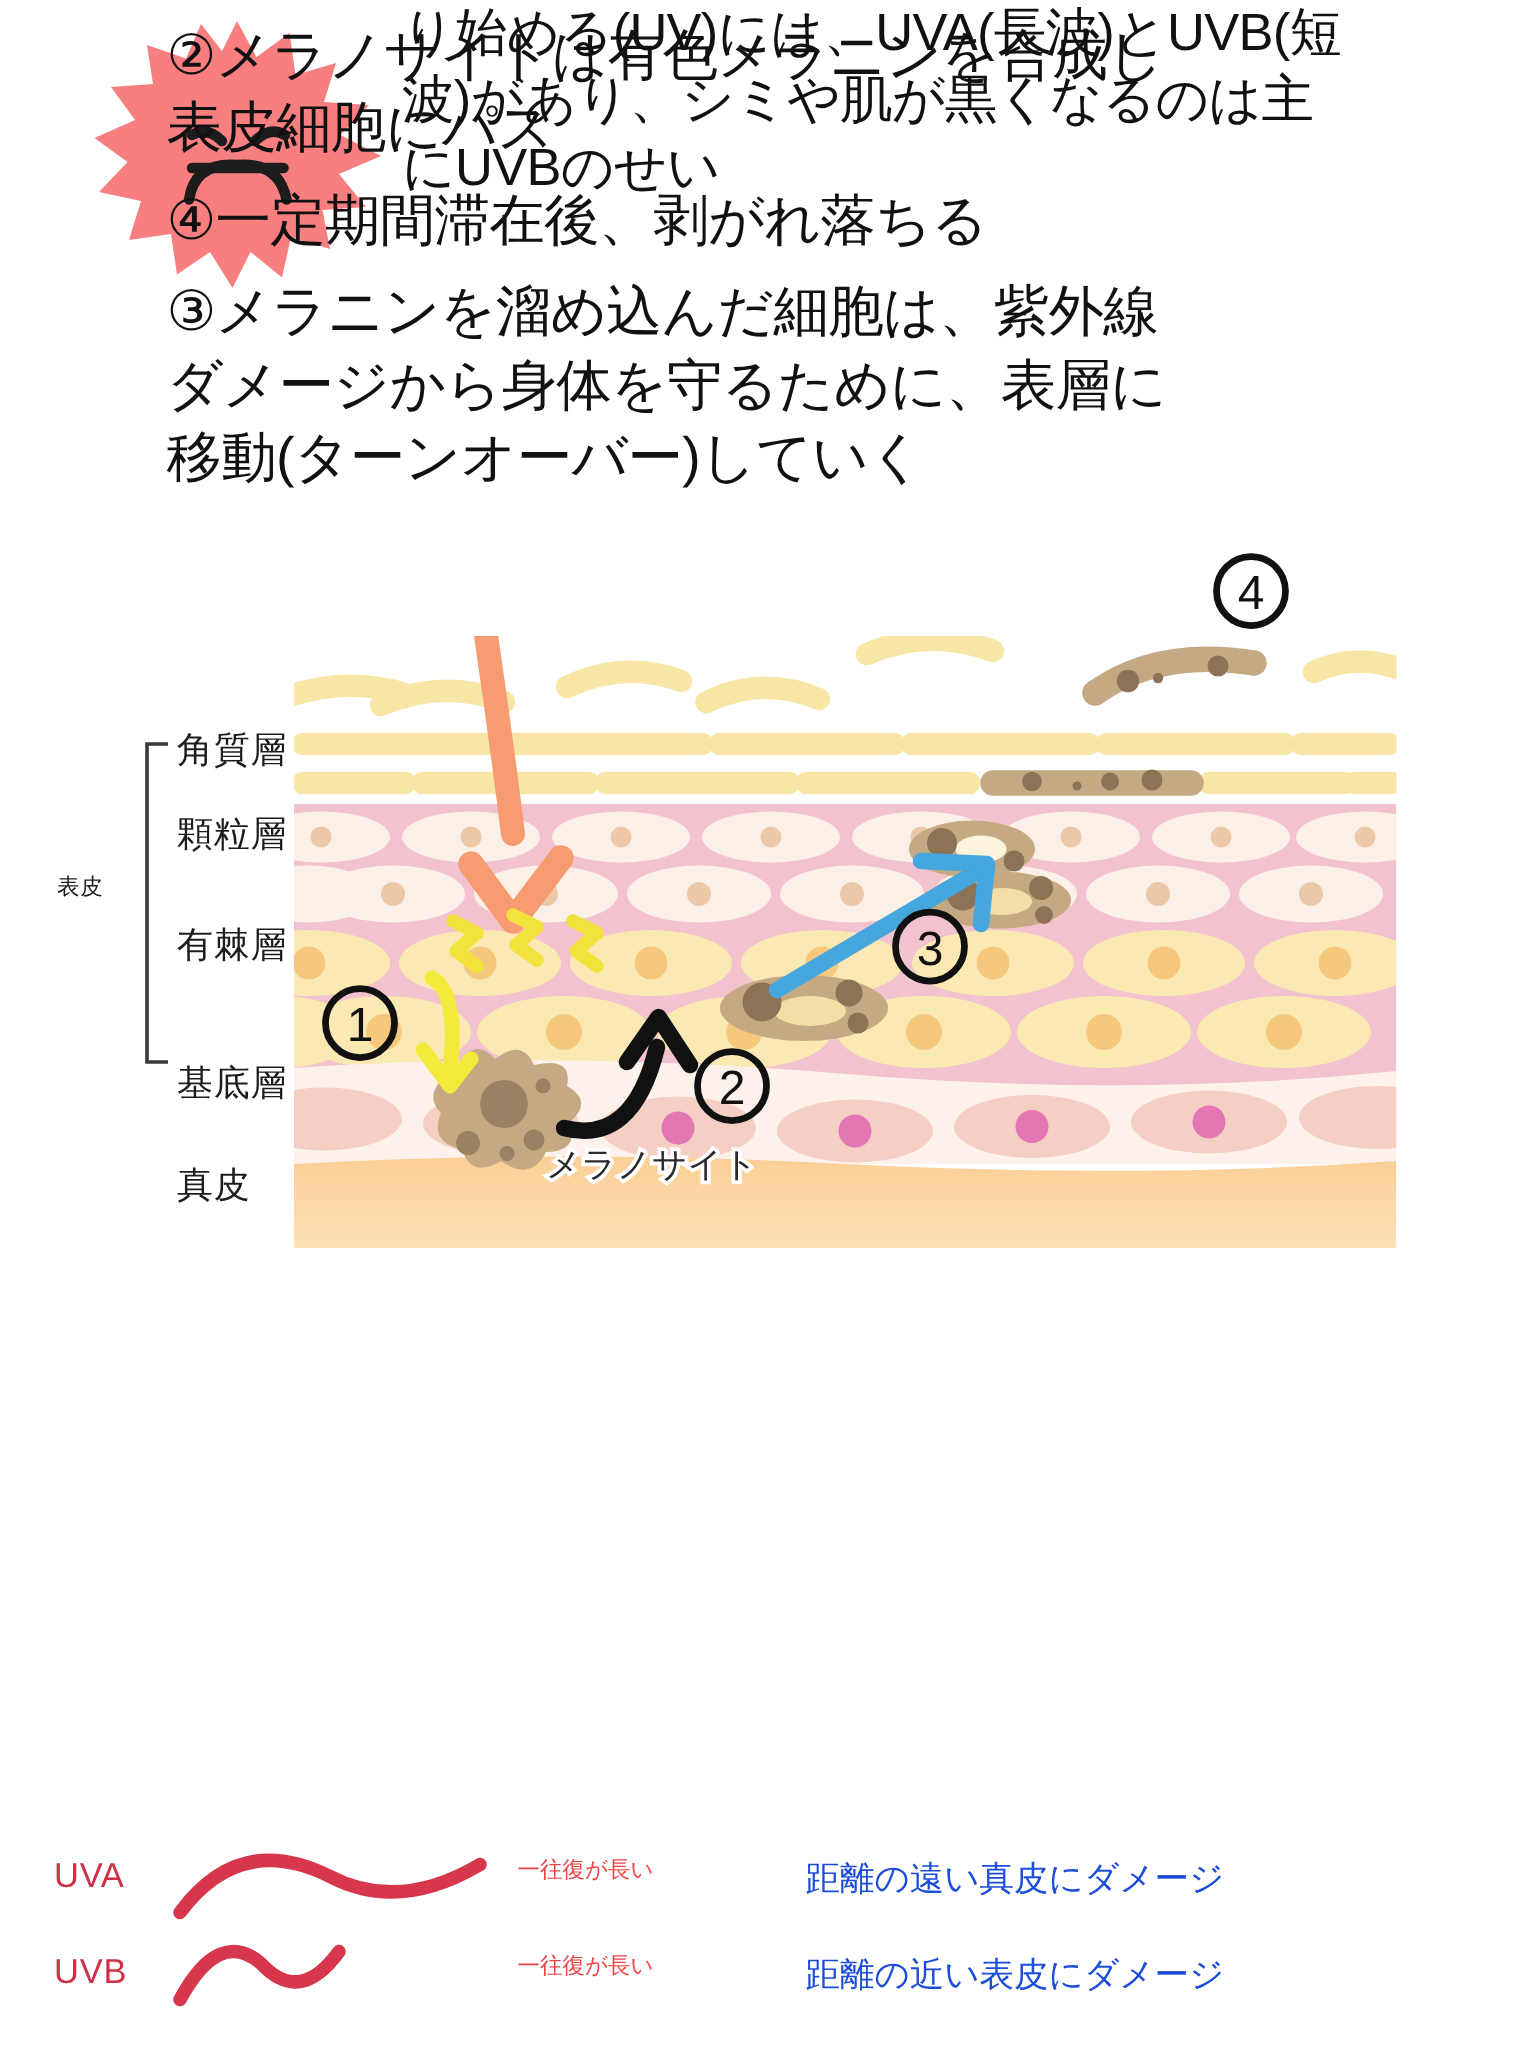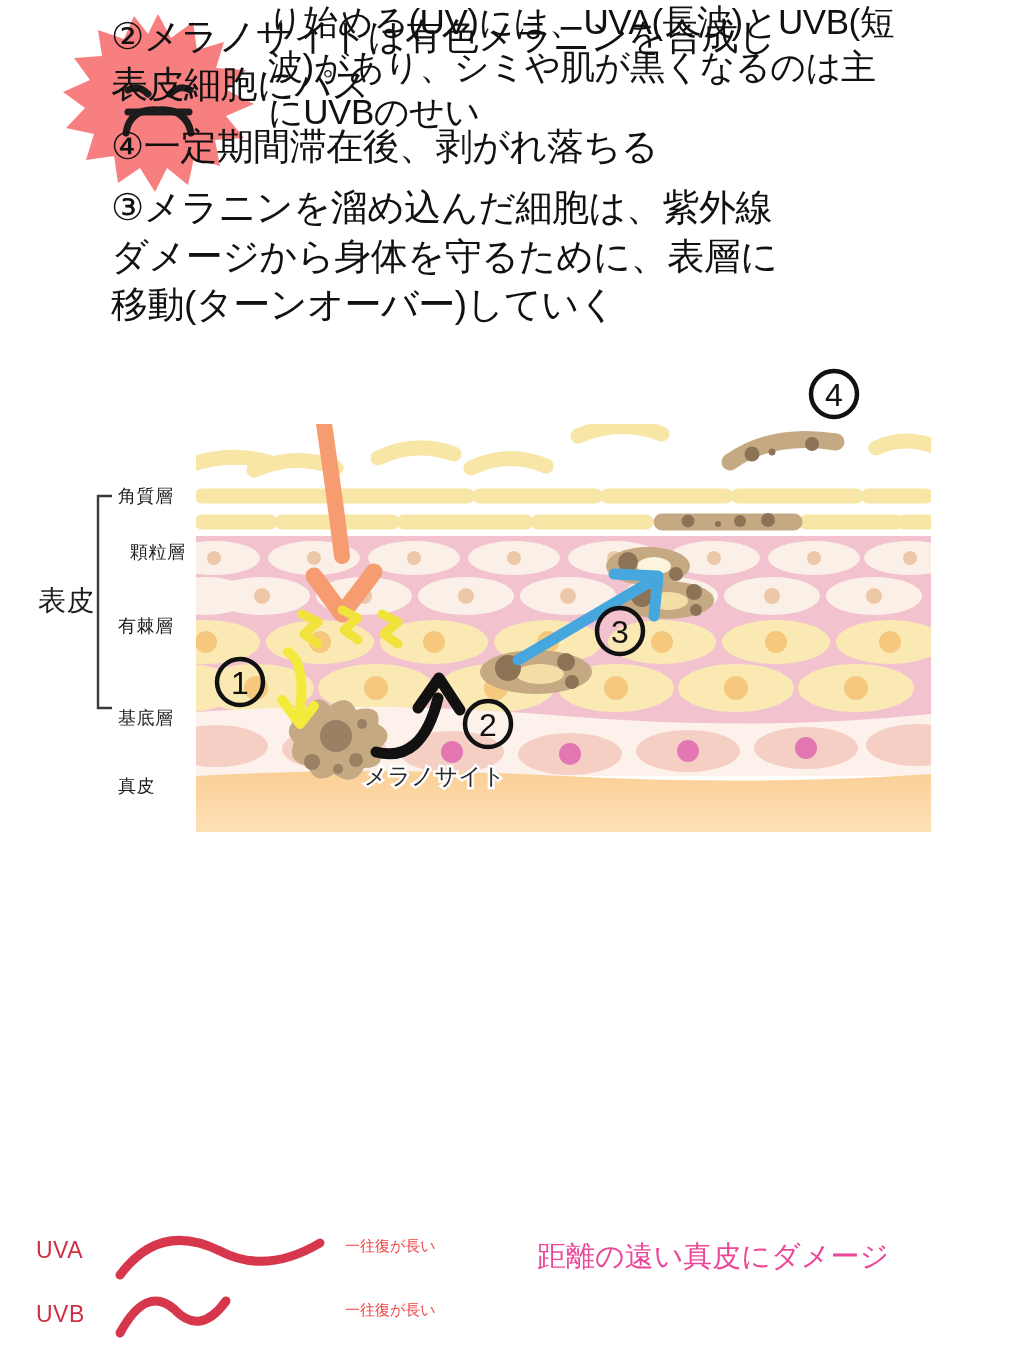--- a/index.html
+++ b/index.html
@@ -30,28 +30,28 @@
   
   .sun-wrap{position:absolute;left:58px;top:8px;width:200px;height:190px;}
 
   
   .diagram{position:absolute;left:196px;top:424px;width:735px;height:408px;}
 
   
   .layer-labels{position:absolute;left:0;top:424px;width:200px;height:408px;}
   .layer-label{
     position:absolute;
-    font-size:18px;
+    font-size:24px;
     color:#1d1d1d;
     white-space:nowrap;
     letter-spacing:0.5px;
   }
   .epidermis-label{
     position:absolute;left:38px;top:582px;
-    font-size:28px;color:#1d1d1d;letter-spacing:0.5px;
+    font-size:15px;color:#1d1d1d;letter-spacing:0.5px;
   }
 
   
   .body-block{position:absolute;left:98px;width:840px;}
   .body-para{
     font-size:37px;
     line-height:1.31;
     letter-spacing:-0.5px;
     color:#111;
     margin:13px;
@@ -70,21 +70,21 @@
     position:absolute;left:36px;top:14px;
     font-size:23px;color:#cf3045;letter-spacing:0.5px;
   }
   .legend-wave{position:absolute;left:108px;top:0px;width:230px;height:62px;}
   .legend-mid{
     position:absolute;left:345px;top:14px;
     font-size:15px;color:#ef4444;letter-spacing:0px;white-space:nowrap;
   }
   .legend-right{
     position:absolute;left:537px;top:14px;
-    font-size:29px;color:#ec4899;letter-spacing:0px;white-space:nowrap;
+    font-size:23px;color:#1d4ed8;letter-spacing:0px;white-space:nowrap;
   }
 
   .nb{position:absolute;}
 </style>
 </head>
 <body>
 
 <div class="page">
 
   <div class="sun-wrap">
@@ -106,21 +106,21 @@
 波)があり、シミや肌が黒くなるのは主
 にUVBのせい</p>
   </div>
 
   <div class="layer-labels">
     <svg width="200" height="408" style="position:absolute;left:0;top:0;">
 
       <path d="M112 72 L98 72 L98 284 L112 284" stroke="#3a3a3a" stroke-width="2.4" fill="none"></path>
     </svg>
     <span class="layer-label" style="left:118px;top:60px;">角質層</span>
-    <span class="layer-label" style="left:130px;top:116px;font-family:Liberation Mono, monospace;">顆粒層</span>
+    <span class="layer-label" style="left:118px;top:116px;font-family:Liberation Mono, monospace;">顆粒層</span>
     <span class="layer-label" style="left:118px;top:190px;">有棘層</span>
     <span class="layer-label" style="left:118px;top:282px;">基底層</span>
     <span class="layer-label" style="left:118px;top:350px;">真皮</span>
   </div>
   <span class="epidermis-label">表皮</span>
 
   <div class="diagram">
     <svg width="735" height="408" viewBox="0 0 735 408">
       <defs>
         <clipPath id="clipSkin">
@@ -378,17 +378,18 @@
     </div>
 
     <div class="legend-row" id="legend-row-1">
       <span class="legend-name">UVB</span>
       <div class="legend-wave">
         <svg width="230" height="62" viewBox="0 0 230 62">
           <path d="M12 46 Q38 -2 66 22 Q92 50 118 14" stroke="#d7374c" stroke-width="9" fill="none" stroke-linecap="round"></path>
         </svg>
       </div>
       <span class="legend-mid">一往復が長い</span>
+      <span class="legend-right">距離の近い表皮にダメージ</span>
     </div>
 
   </div>
 
 </div>
 
 </body></html>

